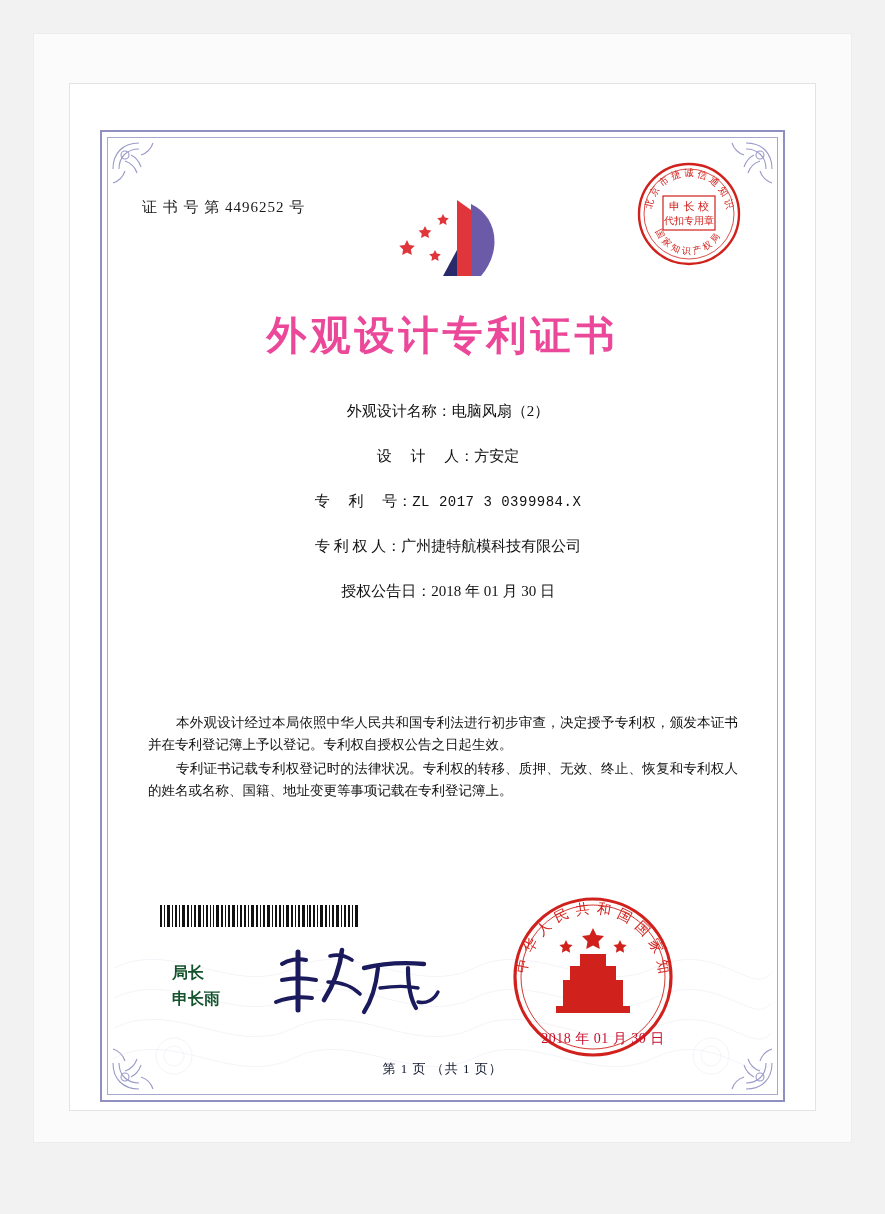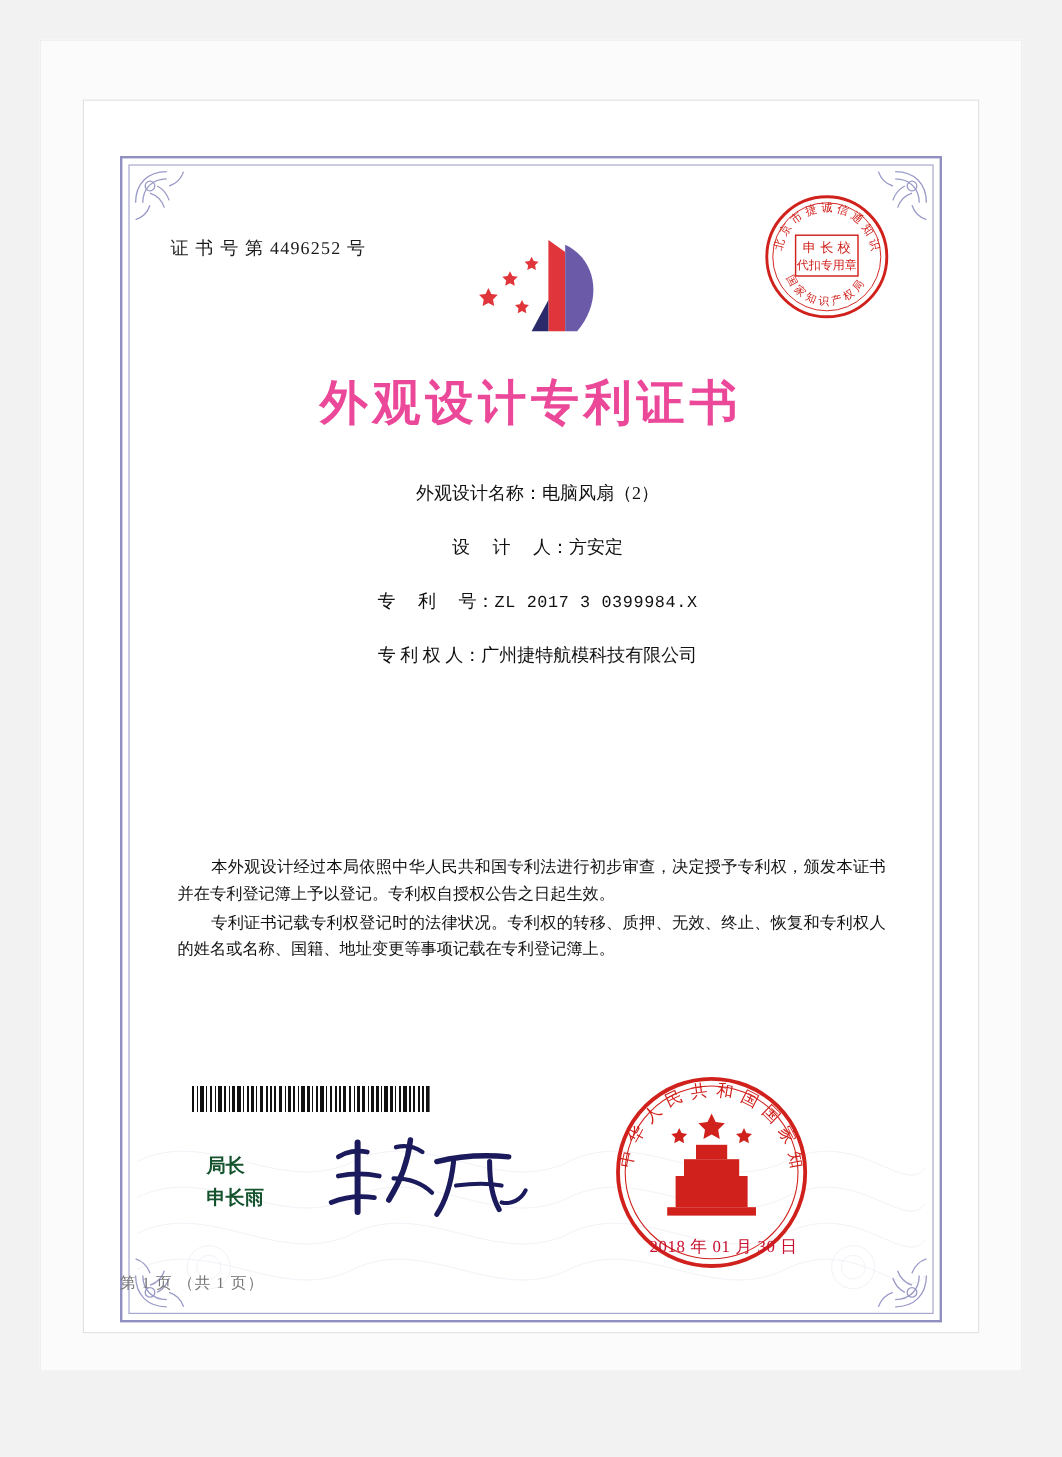--- a/index.html
+++ b/index.html
@@ -218,23 +218,23 @@
     font-size: 14px;
     color: #c8102e;
     letter-spacing: 0.5px;
   }
 
   .footer {
     position: absolute;
     left: 0;
     top: 930px;
     width: 685px;
-    text-align: left;
+    text-align: center;
     font-size: 13px;
-    color: #737373;
+    color: #0f172a;
     letter-spacing: 1px;
   }
 
   
   .watermark {
     position: absolute;
     left: 14px;
     bottom: 14px;
     width: 657px;
     height: 300px;
@@ -355,20 +355,23 @@
           <span class="field-label">外观设计名称：</span><span class="field-value">电脑风扇（2）</span>
         </div>
         <div class="field-row">
           <span class="field-label">设　 计　 人：</span><span class="field-value">方安定</span>
         </div>
         <div class="field-row">
           <span class="field-label">专　 利　 号：</span><span class="field-value mono">ZL 2017 3 0399984.X</span>
         </div>
         <div class="field-row">
           <span class="field-label">专 利 权 人：</span><span class="field-value">广州捷特航模科技有限公司</span>
+        </div>
+        <div class="field-row">
+          <span class="field-label">授权公告日：</span><span class="field-value">2018 年 01 月 30 日</span>
         </div>
       </div>
 
       <div class="body-text">
         <p>本外观设计经过本局依照中华人民共和国专利法进行初步审查，决定授予专利权，颁发本证书并在专利登记簿上予以登记。专利权自授权公告之日起生效。</p>
         <p>专利证书记载专利权登记时的法律状况。专利权的转移、质押、无效、终止、恢复和专利权人的姓名或名称、国籍、地址变更等事项记载在专利登记簿上。</p>
       </div>
 
       <div class="barcode">
         <svg viewBox="0 0 200 22" shape-rendering="crispEdges">

